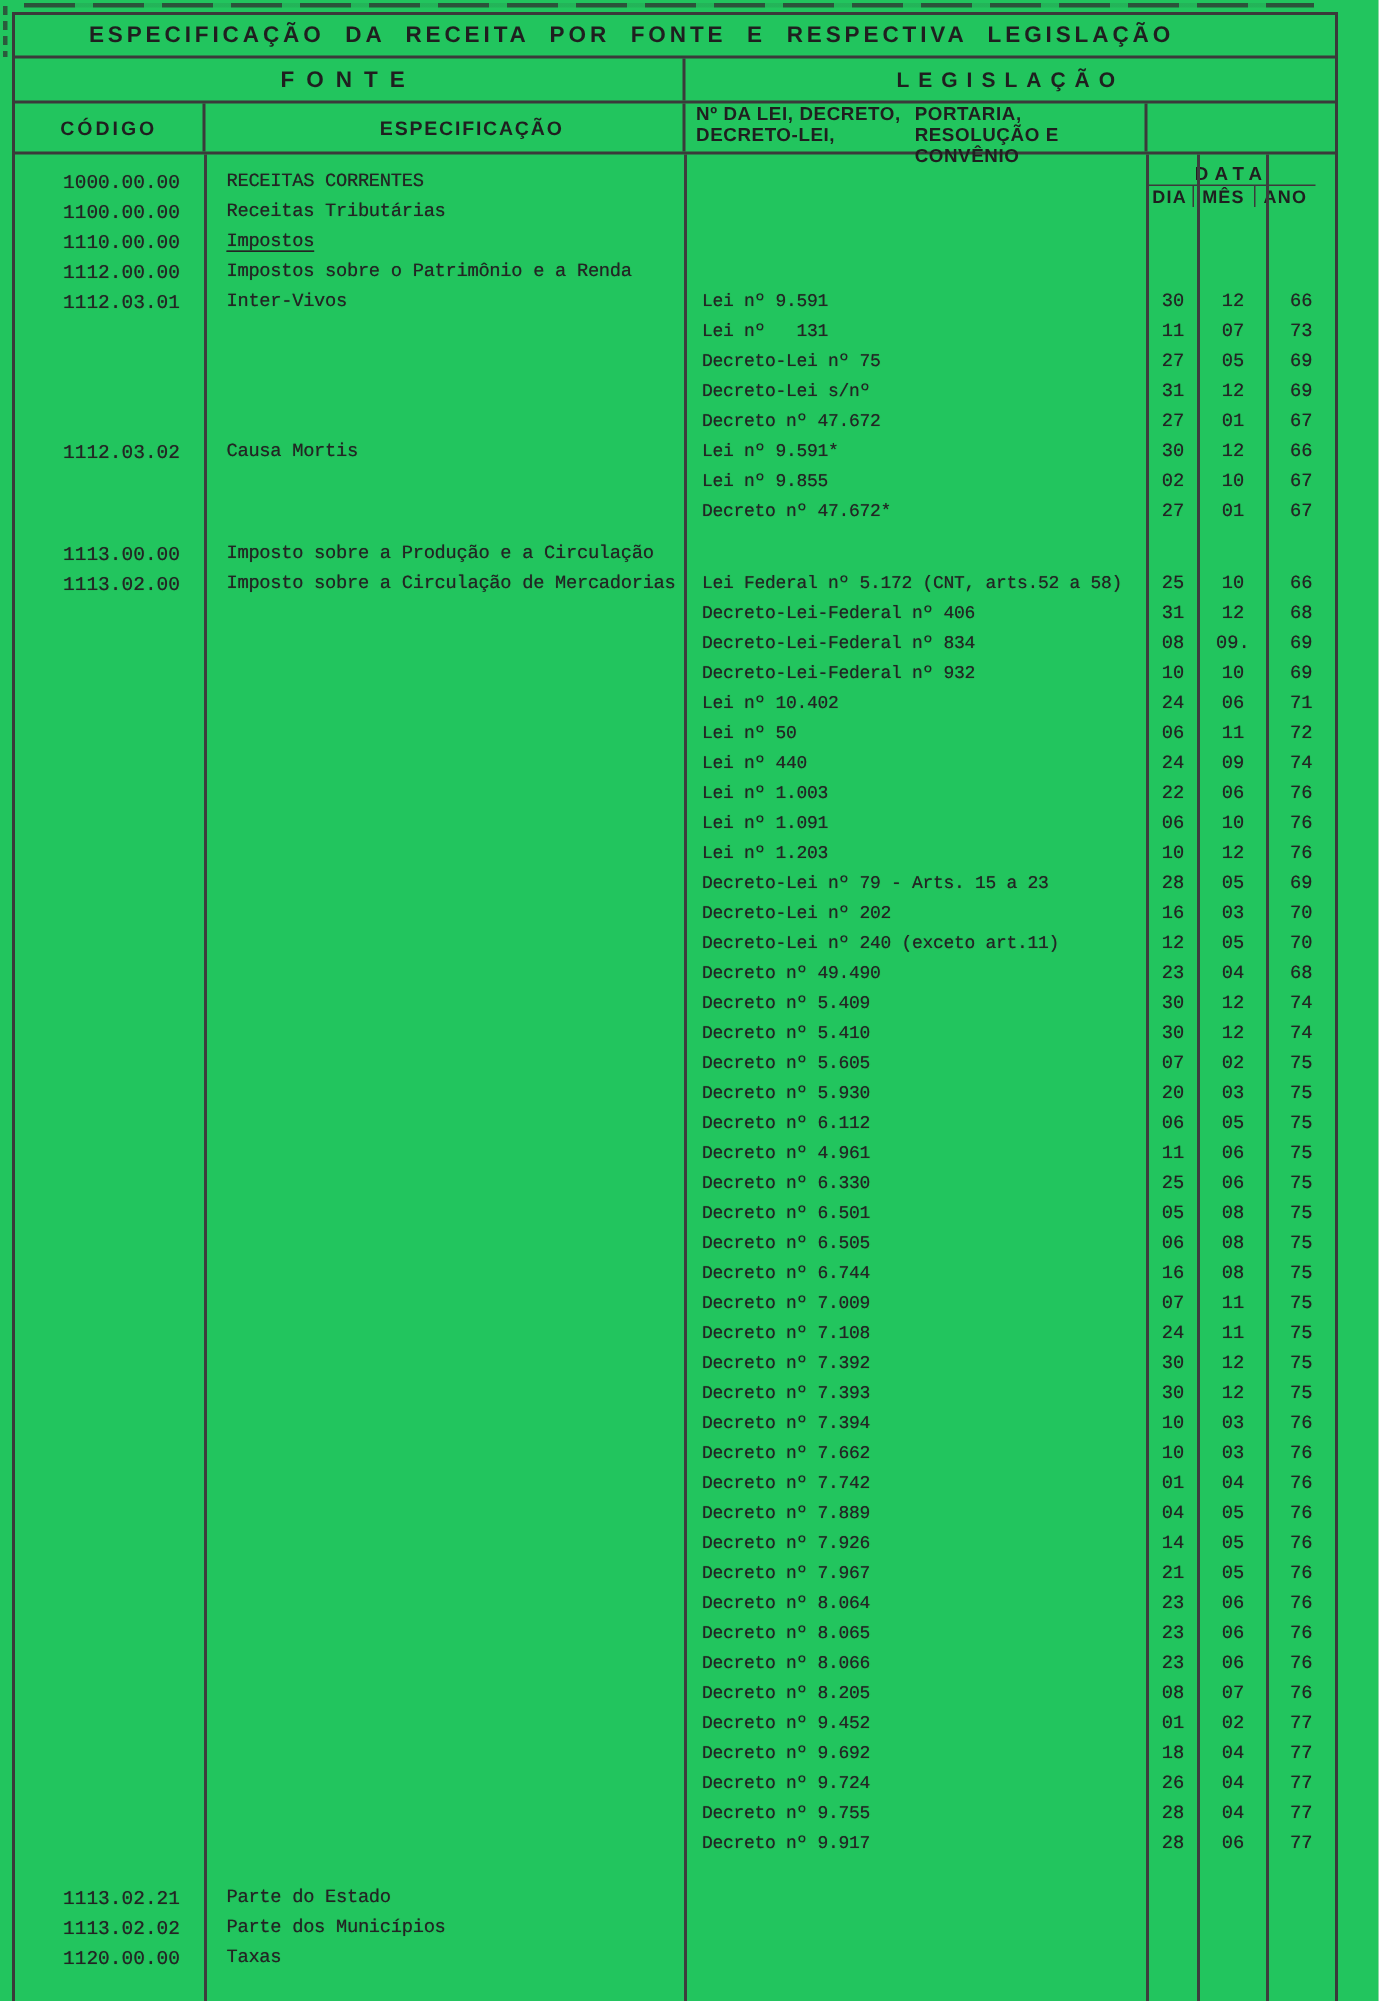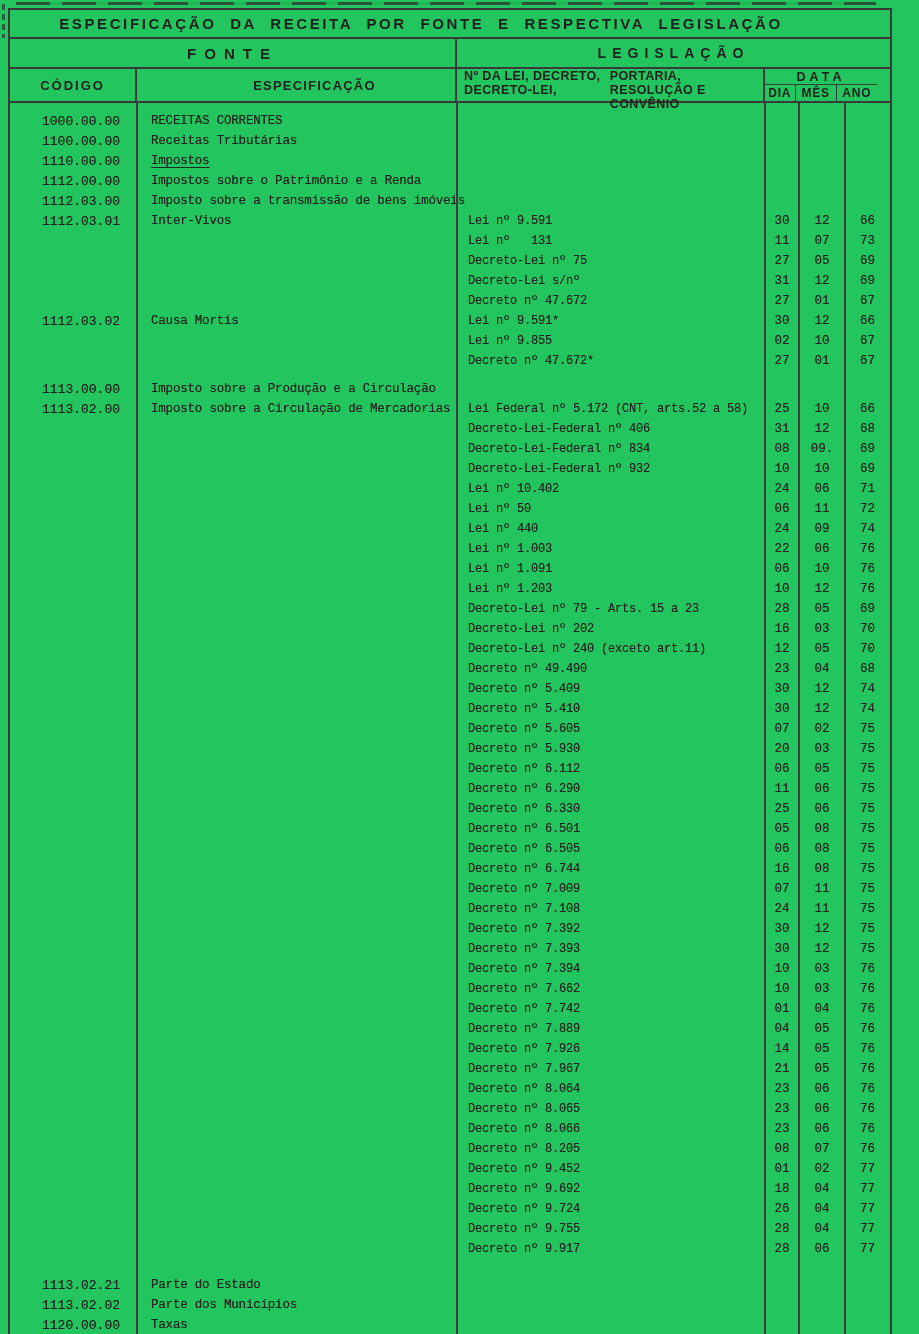--- a/index.html
+++ b/index.html
@@ -55,21 +55,21 @@
     width:320px; border-right:2px solid #3a3a3a;
     display:flex; align-items:center; justify-content:center;
     font-size:13px; letter-spacing:1.2px; font-weight:bold;padding-left:37px;
   }
   .h-lei {
     width:308px; border-right:2px solid #3a3a3a;
     display:flex; flex-direction:row; align-items:flex-start; justify-content:center;
     padding-left:7px;
     font-size:12.5px; line-height:14px; letter-spacing:.4px; font-weight:bold;
   }
-  .h-data { width:112px; display:flex; flex-direction:column; }
+  .h-data { width:112px; display:flex; flex-direction:column;margin-top:40px; }
   .h-data-top {
     height:16px; border-bottom:1.5px solid #3a3a3a;
     display:flex; align-items:center; justify-content:center;
     font-size:12.5px; letter-spacing:4px; font-weight:bold;
   }
   .h-data-bottom { flex:1; display:flex; }
   .h-dia, .h-mes, .h-ano {
     display:flex; align-items:center; justify-content:center;
     font-size:12px; letter-spacing:.8px; font-weight:bold;
   }
@@ -165,28 +165,20 @@
   </div>
         <div class="row">
     <div class="c-codigo">1112.00.00</div>
     <div class="c-espec">Impostos sobre o Patrimônio e a Renda</div>
     <div class="c-lei"></div>
     <div class="c-dia"></div>
     <div class="c-mes"></div>
     <div class="c-ano"></div>
   </div>
         <div class="row">
-    <div class="c-codigo">1112.03.00</div>
-    <div class="c-espec">Imposto sobre a transmissão de bens imóveis</div>
-    <div class="c-lei"></div>
-    <div class="c-dia"></div>
-    <div class="c-mes"></div>
-    <div class="c-ano"></div>
-  </div>
-        <div class="row">
     <div class="c-codigo">1112.03.01</div>
     <div class="c-espec">Inter-Vivos</div>
     <div class="c-lei">Lei nº 9.591</div>
     <div class="c-dia">30</div>
     <div class="c-mes">12</div>
     <div class="c-ano">66</div>
   </div>
         <div class="row">
     <div class="c-codigo"></div>
     <div class="c-espec"></div>
@@ -407,21 +399,21 @@
     <div class="c-codigo"></div>
     <div class="c-espec"></div>
     <div class="c-lei">Decreto nº 6.112</div>
     <div class="c-dia">06</div>
     <div class="c-mes">05</div>
     <div class="c-ano">75</div>
   </div>
         <div class="row">
     <div class="c-codigo"></div>
     <div class="c-espec"></div>
-    <div class="c-lei">Decreto nº 6.290</div>
+    <div class="c-lei">Decreto nº 4.961</div>
     <div class="c-dia">11</div>
     <div class="c-mes">06</div>
     <div class="c-ano">75</div>
   </div>
         <div class="row">
     <div class="c-codigo"></div>
     <div class="c-espec"></div>
     <div class="c-lei">Decreto nº 6.330</div>
     <div class="c-dia">25</div>
     <div class="c-mes">06</div>

